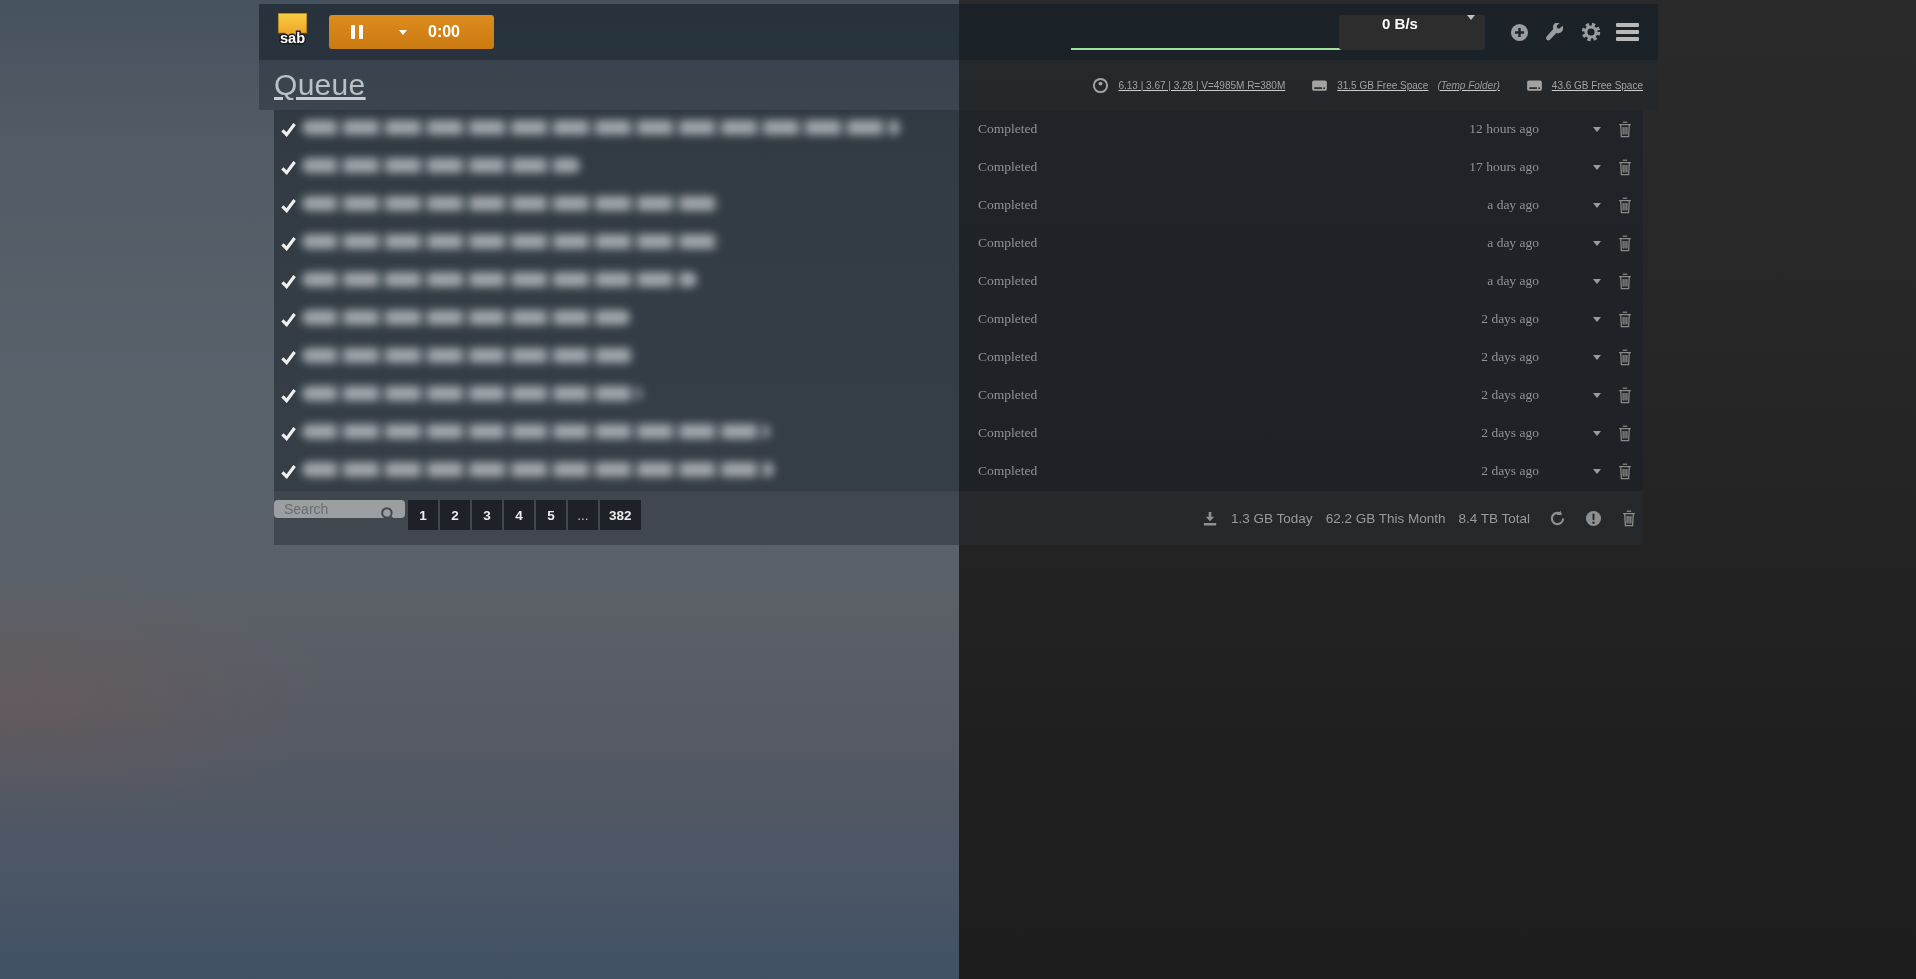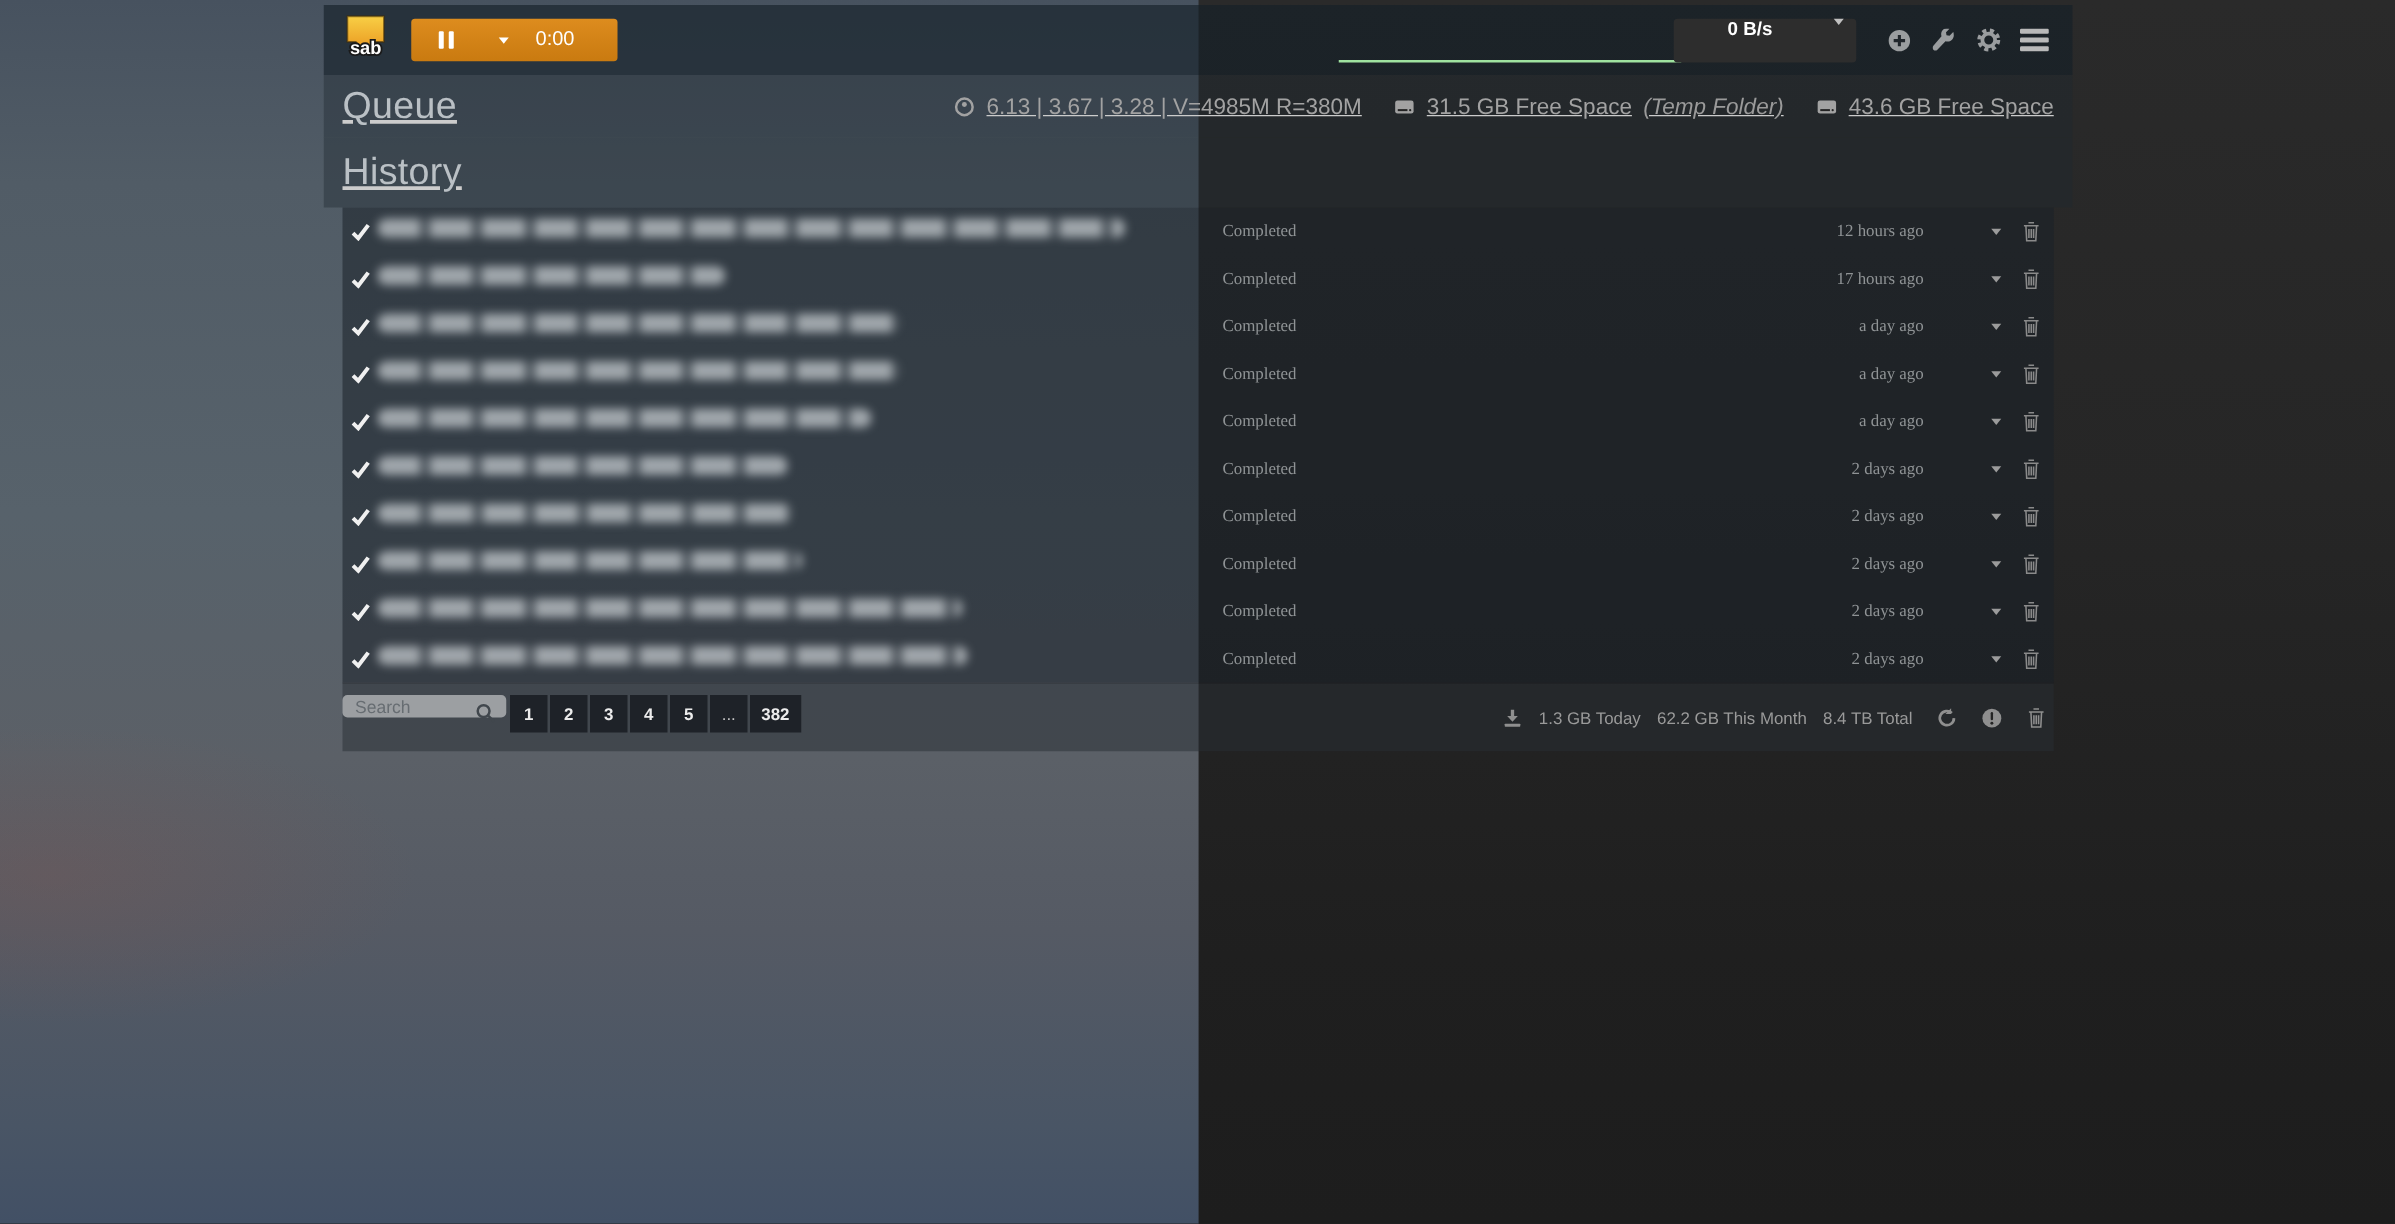--- a/index.html
+++ b/index.html
@@ -20,38 +20,38 @@
   .navbar{height:56px;background:rgba(20,30,38,.62);display:flex;align-items:center;
           padding:0 13px 0 15px;position:relative;box-sizing:border-box;}
   .logo{width:37px;height:43px;flex:0 0 auto;cursor:pointer;}
   .pause-group{margin-left:18px;height:34px;width:165px;border-radius:3px;overflow:hidden;
        background:linear-gradient(#dd8c1e,#c97a10);display:flex;align-items:center;color:#fff;cursor:pointer;}
   .pause-seg{width:55px;display:flex;justify-content:center;gap:4px;}
   .pause-seg span{display:block;width:4px;height:14px;background:#fff;border-radius:1px;}
   .caret{width:0;height:0;border-left:4.5px solid transparent;border-right:4.5px solid transparent;
          border-top:5px solid currentColor;display:inline-block;}
   .pause-caret-seg{width:38px;display:flex;justify-content:center;color:#fff;}
-  .timer{flex:1;text-align:center;font-weight:normal;font-size:16px;padding-right:28px;}
+  .timer{flex:1;text-align:center;font-weight:bold;font-size:16px;padding-right:28px;}
   .sparkline{position:absolute;left:812px;bottom:10px;width:274px;height:2px;}
   .speed-btn{margin-left:auto;width:146px;height:35px;background:#2d2d2d;border-radius:3px;
        display:flex;justify-content:center;position:relative;cursor:pointer;}
   .speed-label{color:#fff;font-weight:bold;font-size:15px;margin-right:24px;}
   .speed-caret{position:absolute;right:10px;color:#c0c0c0;}
   .nav-icon{width:36px;height:36px;display:flex;align-items:center;justify-content:center;
        color:#9a9d9f;cursor:pointer;}
   .nav-icon.first{margin-left:16px;}
   .burger{display:flex;flex-direction:column;gap:3.5px;}
   .burger span{display:block;width:23px;height:3.6px;background:#b9b9b9;border-radius:1px;}
 
   
   .band{height:50px;background:rgba(30,40,48,.40);display:flex;align-items:center;
         justify-content:space-between;padding:0 15px;box-sizing:border-box;text-decoration:underline;}
   .band.history-band{height:56px;}
   .band h1{margin:0;font-size:30px;font-weight:400;color:#bac0c5;letter-spacing:.3px;}
-  .stats-row{display:flex;align-items:center;gap:9px;font-size:18px;color:#a2a2a2;}
+  .stats-row{display:flex;align-items:center;gap:9px;font-size:10px;color:#a2a2a2;}
   .stats-row .ic{display:flex;color:#a2a2a2;}
   .stats-row .gap{width:8px;}
   .temp-note{font-style:italic;color:#9a9a9a;}
 
   
   .addnzb{height:58px;margin:0 15px;background:rgba(18,24,30,.80);display:flex;
           align-items:center;justify-content:center;gap:9px;color:#84898d;font-size:21px;cursor:pointer;}
   .addnzb .ic{display:flex;color:#84898d;}
 
   
@@ -175,23 +175,20 @@
           <rect x="1.2" y="3.6" width="15.6" height="11" rx="2" fill="currentColor"></rect>
           <rect x="3.4" y="10.9" width="8.2" height="1.7" fill="#242424"></rect>
           <circle cx="13.9" cy="11.8" r=".95" fill="#242424"></circle>
         </svg>
       </span>
       <span>43.6 GB Free Space</span>
     </div>
   </div>
 
 
-  <div class="band history-band">
-    <h1>History</h1>
-  </div>
 
   <div class="htable" id="htable">
     <div class="hrow">
       <span class="hcheck">
         <svg width="15" height="15" viewBox="0 0 16 16">
           <path d="M1.5 9 6 13.5 14.5 2.2" fill="none" stroke="currentColor" stroke-width="3.4"></path>
         </svg>
       </span>
       <span><span class="name-blur" style="display: inline-block; width: 598px;"></span></span>
       <span class="hstatus status">Completed</span>

